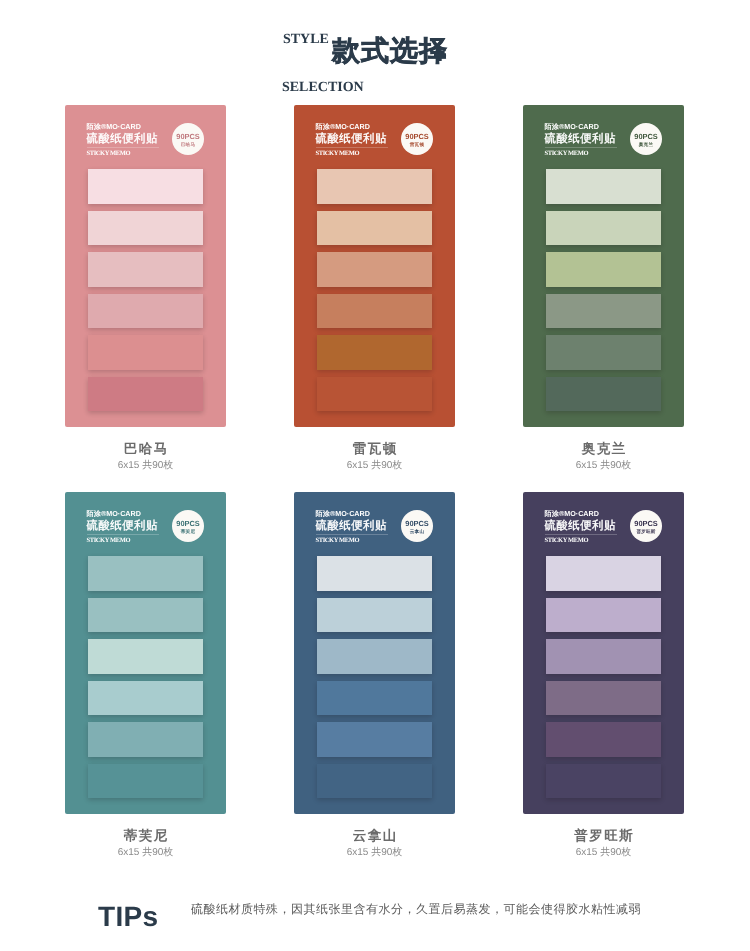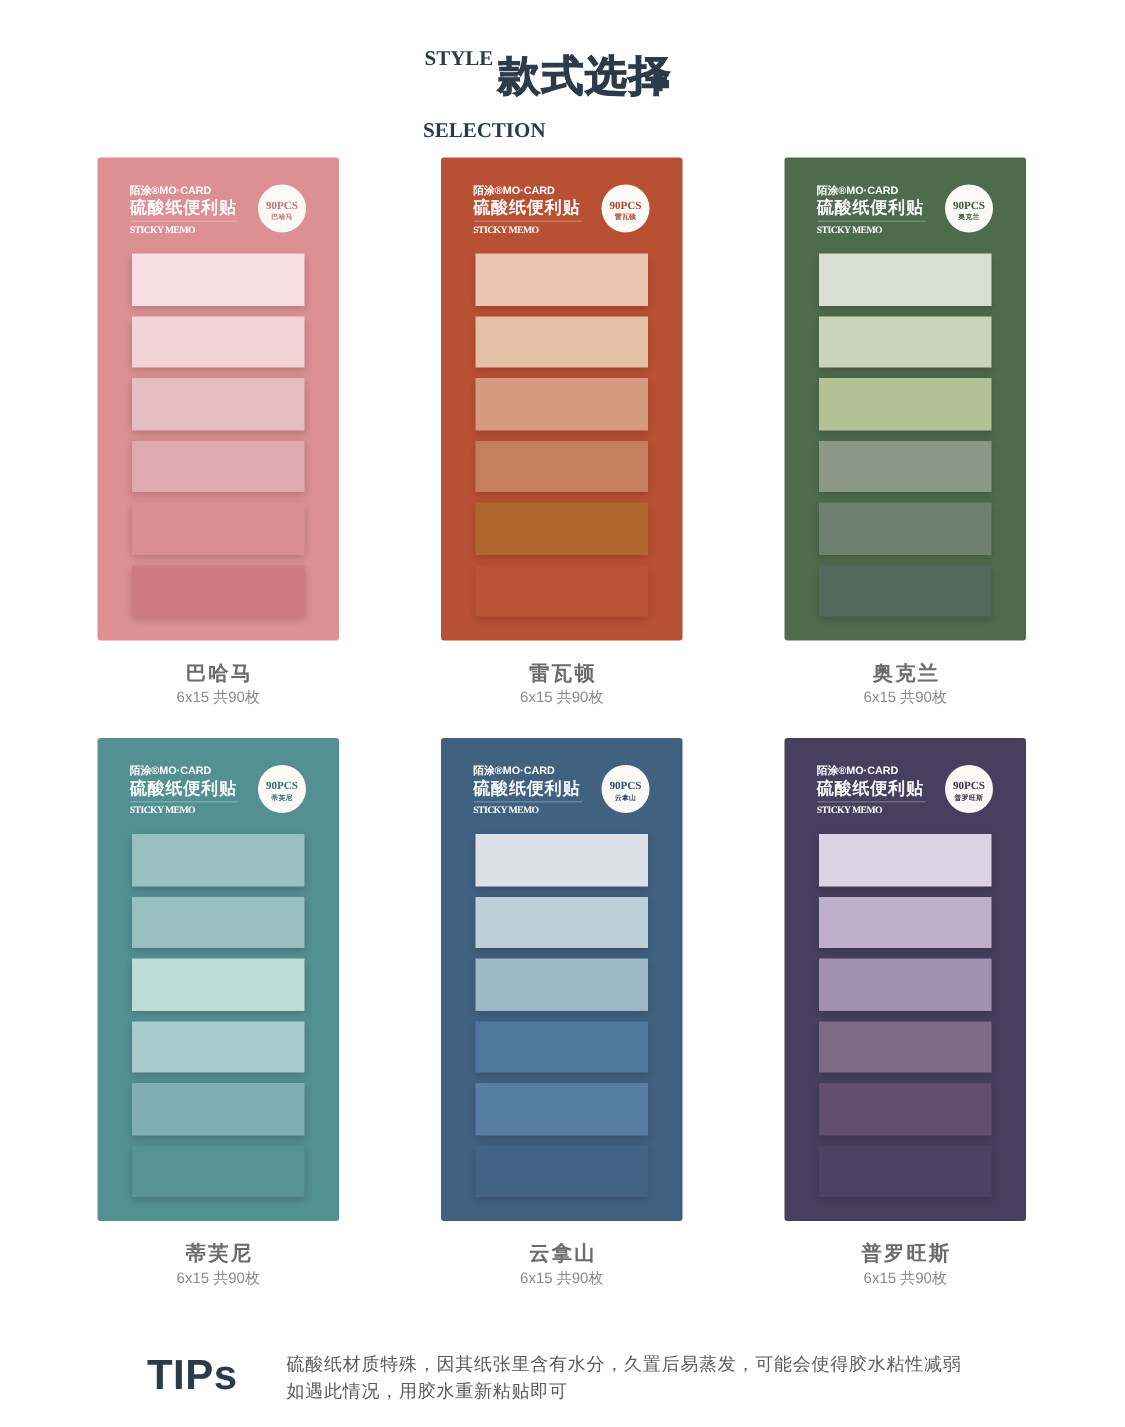--- a/index.html
+++ b/index.html
@@ -18,21 +18,21 @@
   .grid{position:absolute;left:0;top:0;width:750px;}
   .cell{position:absolute;width:130px;border-radius:11px;}
   .card{position:relative;width:161px;height:322px;border-radius:2px;overflow:hidden;}
 
   .brand{position:absolute;left:21.5px;top:18.3px;font-size:7.2px;color:#fff;letter-spacing:0px;white-space:nowrap;font-weight:bold;line-height:1;}
   .title-cn{position:absolute;left:21.5px;top:28.5px;font-size:11.4px;color:#fff;font-weight:normal;letter-spacing:.5px;white-space:nowrap;line-height:1;-webkit-text-stroke:0.35px #fff;}
   .rule{position:absolute;left:21.5px;top:42.3px;width:72px;height:1px;background:rgba(255,255,255,.22);}
   .title-en{position:absolute;left:21.5px;top:45.5px;font-size:6.5px;color:#fff;font-weight:bold;letter-spacing:-0.4px;white-space:nowrap;font-family:"Liberation Serif",serif;line-height:1;}
 
   .badge{position:absolute;left:107px;top:17.7px;width:32px;height:32px;border-radius:50%;background:#fbf9f5;display:flex;flex-direction:column;align-items:center;justify-content:center;}
-  .badge-n{font-size:7.4px;font-weight:bold;line-height:1;font-family:Liberation Serif, serif;letter-spacing:0px;margin-top:3px;}
+  .badge-n{font-size:7.4px;font-weight:bold;line-height:1;font-family:Liberation Sans, sans-serif;letter-spacing:0px;margin-top:3px;}
   .badge-cn{font-size:4.6px;line-height:1;margin-top:2.4px;letter-spacing:.2px;font-weight:bold;}
 
   .strips{position:absolute;left:22.5px;top:64px;width:115px;}
   .strip{position:absolute;left:0;width:115.5px;height:34.5px;box-shadow:0 2px 5px rgba(20,10,15,.20);}
 
   .label-name{position:absolute;text-align:center;left:0;top:337px;width:161px;font-size:13.5px;font-weight:bold;color:#6b6b6b;letter-spacing:1.5px;text-indent:1.5px;line-height:1;}
   .label-sub{position:absolute;text-align:center;left:0;top:356.2px;width:161px;font-size:10px;color:#8a8a8a;line-height:1;}
 
   
   .tips{position:absolute;left:0;top:0;width:750px;height:951px;}
@@ -185,17 +185,16 @@
     </div>
     <div class="label-name">普罗旺斯</div>
     <div class="label-sub">6x15 共90枚</div>
       </div>
     </div>
 
   <div class="tips">
     <div class="tips-h">TIPs</div>
     <div class="tips-b">
       <div>硫酸纸材质特殊，因其纸张里含有水分，久置后易蒸发，可能会使得胶水粘性减弱</div>
-      <div>如遇此情况，用胶水重新粘贴即可</div>
     </div>
   </div>
 
 </div>
 
 </body></html>

